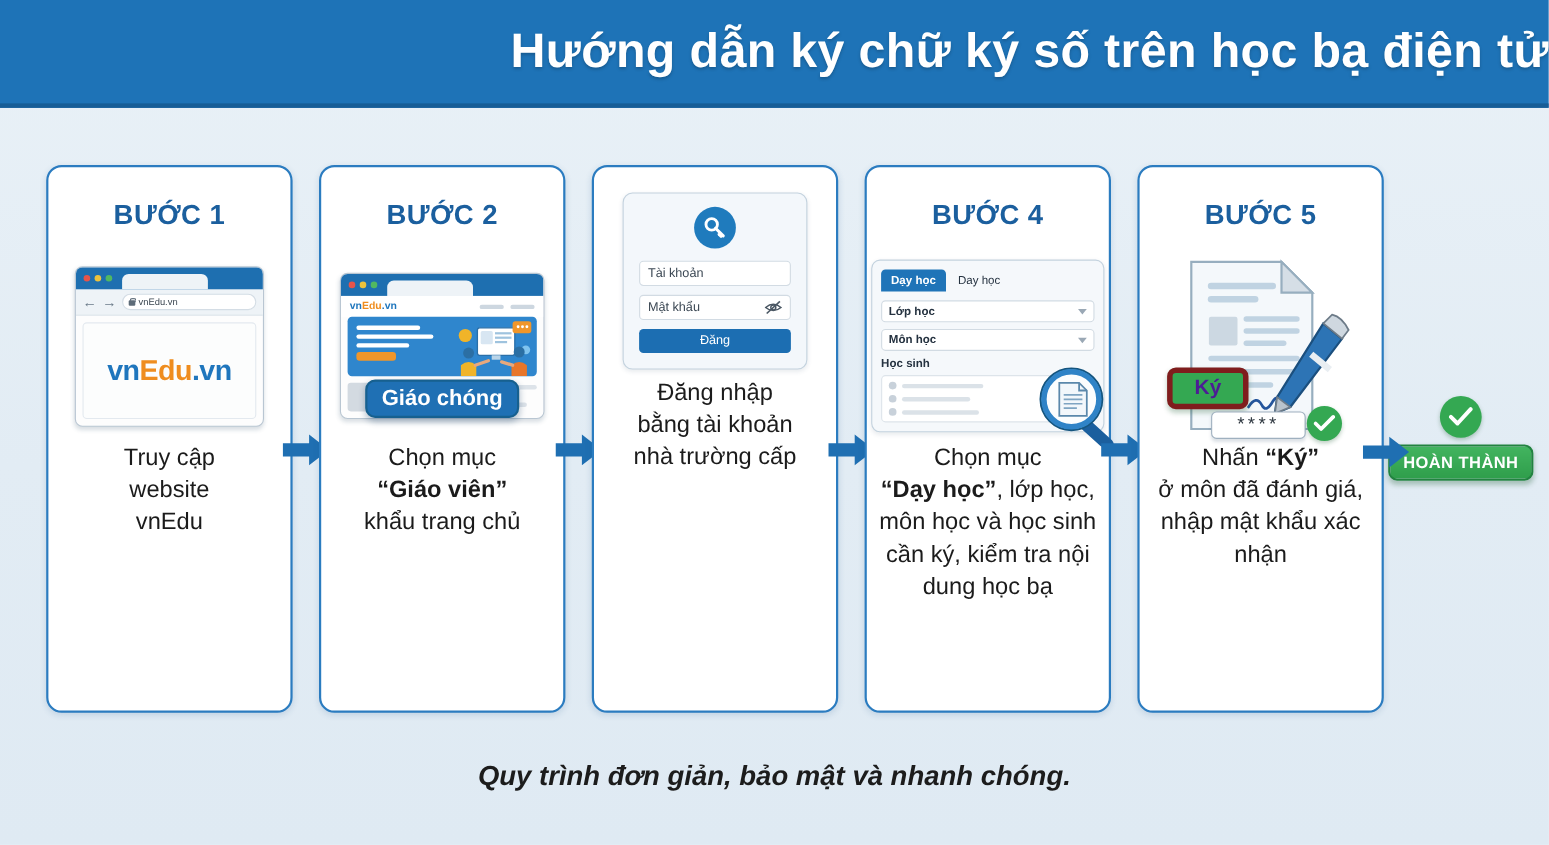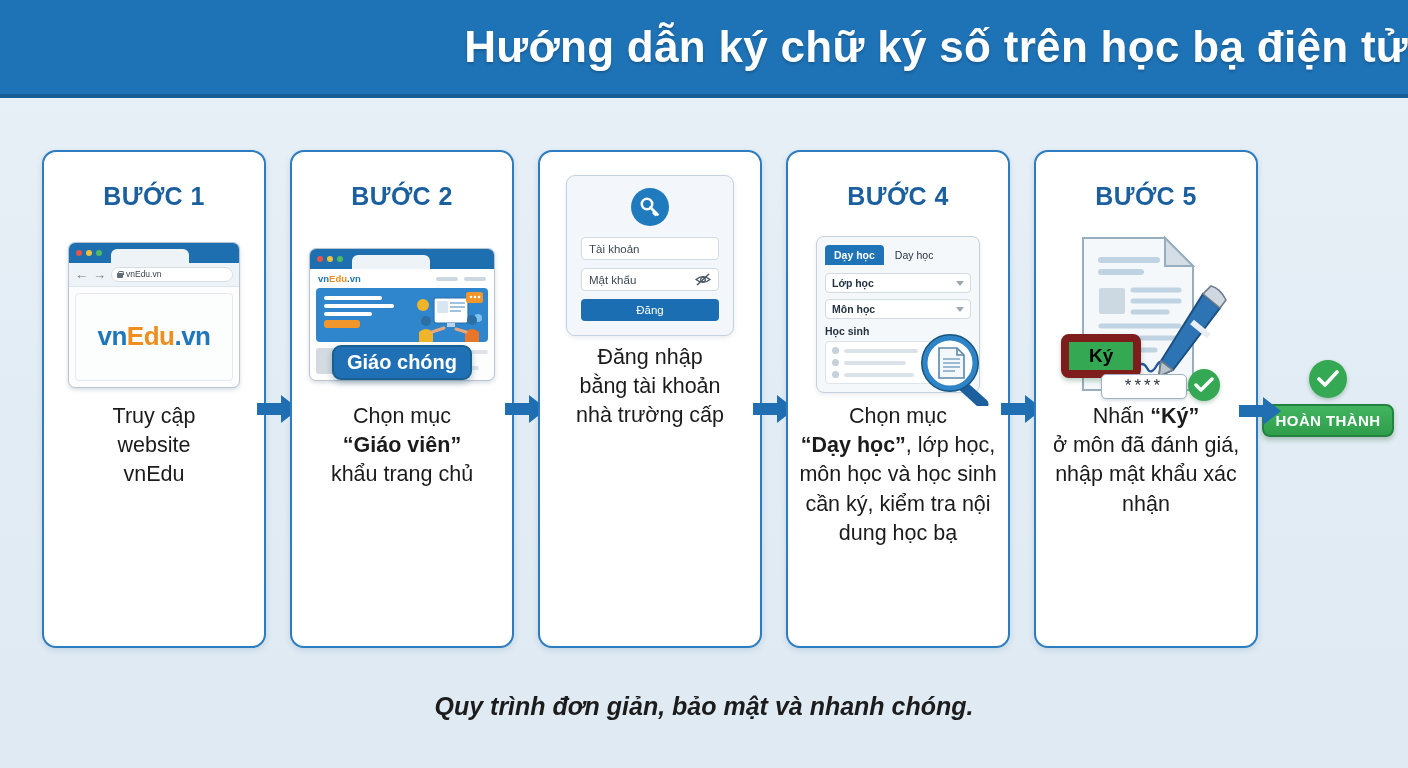--- a/index.html
+++ b/index.html
@@ -255,21 +255,21 @@
     height: 22px;
     background: #1c6eb2;
     border-radius: 4px;
     color: #ffffff;
     font-size: 11.5px;
     display: flex; align-items: center; justify-content: center;
   }
 
   
   .panel {
-    width: 164px;
+    width: 212px;
     background: #f5f8fb;
     border: 1.5px solid #c3d2de;
     border-radius: 8px;
     padding: 8px;
     position: relative;
     box-shadow: 0 2px 4px rgba(40,70,100,.1);
   }
   .tabs { display: flex; gap: 2px; margin-bottom: 8px; }
   .tab {
     font-size: 10.5px;
@@ -297,23 +297,23 @@
   .stubullet { width: 7px; height: 7px; border-radius: 50%; background: #c8d1da; flex: 0 0 7px; }
   .stuline { height: 4px; background: #dbe2e8; border-radius: 2px; }
   .magnifier { position: absolute; right: -12px; bottom: -14px; }
 
   
   .docwrap { position: relative; width: 178px; height: 170px; }
   .sign-btn {
     position: absolute;
     left: 4px; top: 104px;
     background: #34a852;
-    border: 8px solid #7f1d1d;
+    border: 5px solid #7f1d1d;
     border-radius: 8px;
-    color: #000000;
+    color: #4c1d95;
     font-size: 19px;
     font-weight: bold;
     padding: 3px 20px;
     box-shadow: 0 3px 5px rgba(25,90,45,.28);
     z-index: 4;
   }
   .pw-box {
     position: absolute;
     left: 44px; top: 144px;
     width: 86px; height: 25px;

